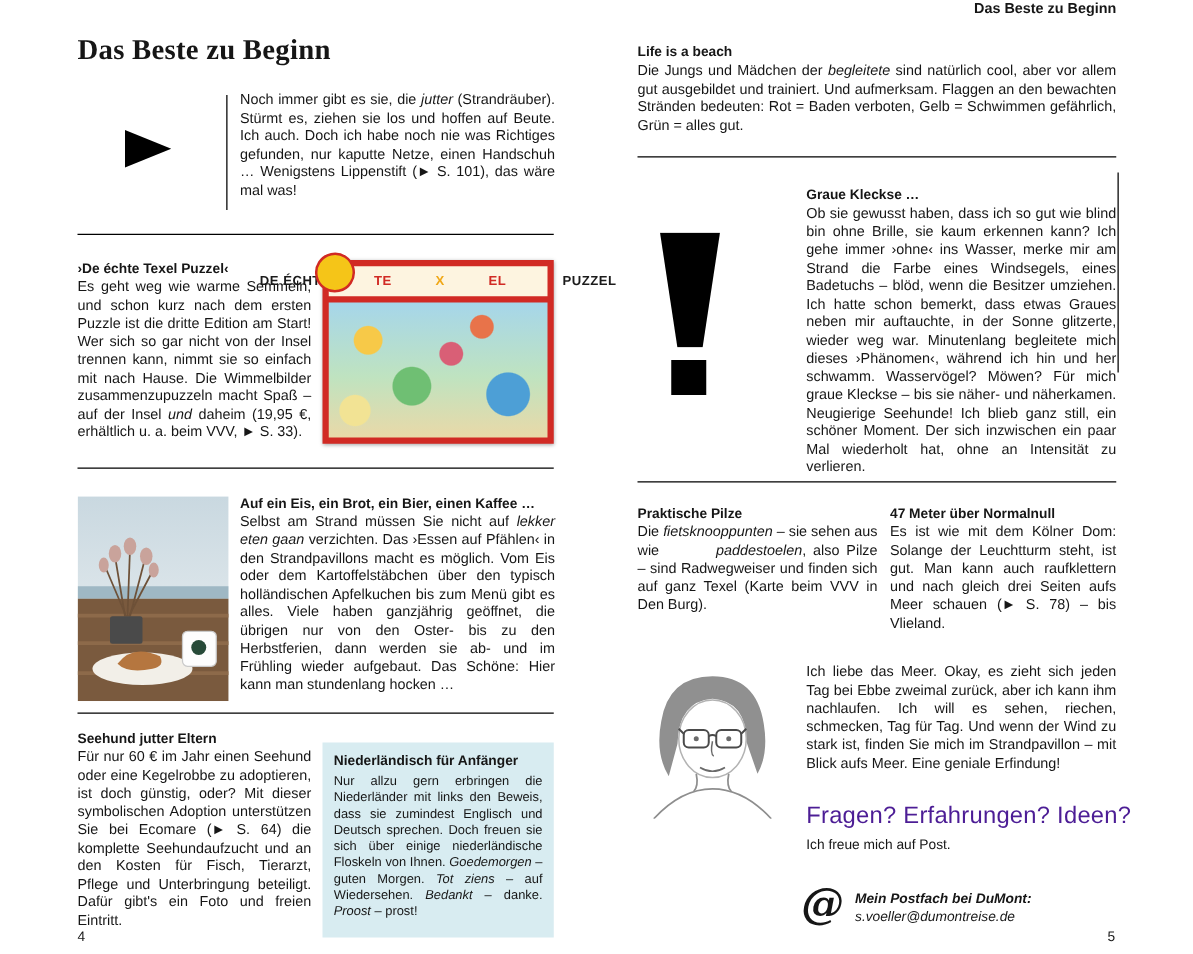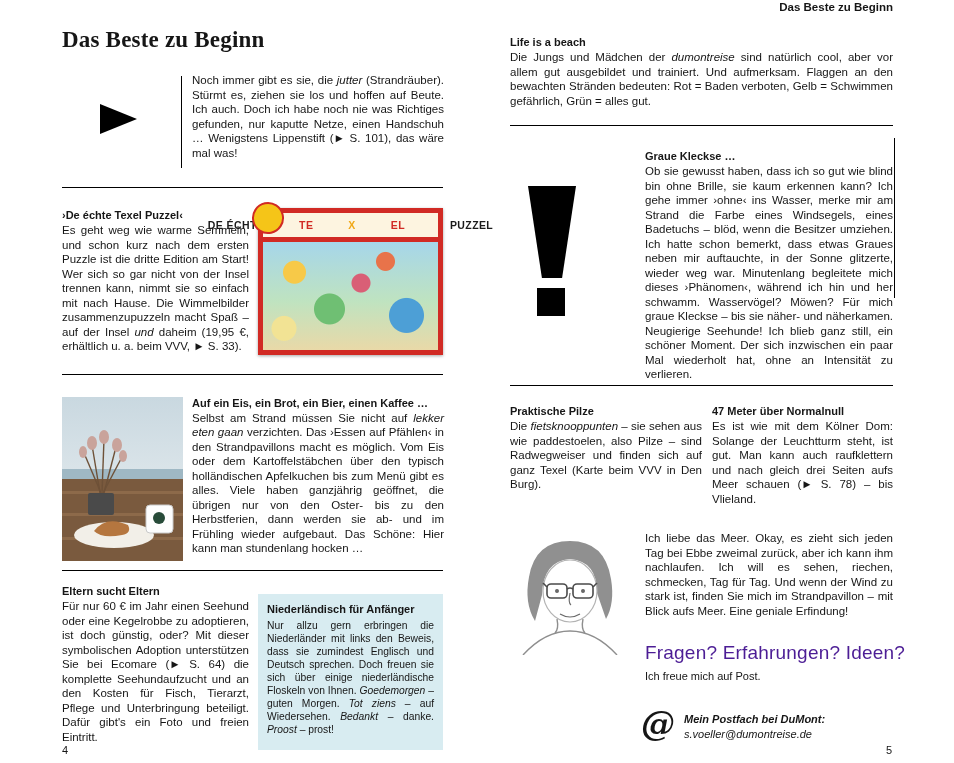--- a/index.html
+++ b/index.html
@@ -149,46 +149,46 @@
       <circle cx="97" cy="121" r="6" fill="#274a38"></circle>
     </svg>
   </div>
 
   <div class="abs" id="sec3">
     <div class="hd nowrap">Auf ein Eis, ein Brot, ein Bier, einen Kaffee …</div>
     <div class="bd"><span>Selbst am Strand müssen Sie nicht auf </span><span style="font-style: italic;">lekker eten gaan</span><span> verzichten. Das ›Essen auf Pfählen‹ in den Strandpavillons macht es möglich. Vom Eis oder dem Kartoffelstäbchen über den typisch holländischen Apfelkuchen bis zum Menü gibt es alles. Viele haben ganzjährig geöffnet, die übrigen nur von den Oster- bis zu den Herbstferien, dann werden sie ab- und im Frühling wieder aufgebaut. Das Schöne: Hier kann man stundenlang hocken …</span></div>
   </div>
   <div class="hr" id="hr-l3"></div>
 
-  <div class="abs hd" id="sec4h">Eltern sucht Eltern</div>
+  <div class="abs hd" id="sec4h">Seehund jutter Eltern</div>
   <div class="abs bd" id="sec4b"><span>Für nur 60 € im Jahr einen Seehund oder eine Kegelrobbe zu adoptieren, ist doch günstig, oder? Mit dieser symbolischen Adoption unterstützen Sie bei Ecomare (► S. 64) die komplette Seehundaufzucht und an den Kosten für Fisch, Tierarzt, Pflege und Unterbringung beteiligt. Dafür gibt's ein Foto und freien Eintritt.</span></div>
 
   <div class="abs" id="dutch">
     <div class="hd">Niederländisch für Anfänger</div>
     <div class="bd"><span>Nur allzu gern erbringen die Niederländer mit links den Beweis, dass sie zumindest Englisch und Deutsch sprechen. Doch freuen sie sich über einige niederländische Floskeln von Ihnen. </span><span style="font-style: italic;">Goedemorgen</span><span> – guten Morgen. </span><span style="font-style: italic;">Tot ziens</span><span> – auf Wiedersehen. </span><span style="font-style: italic;">Bedankt</span><span> – danke. </span><span style="font-style: italic;">Proost</span><span> – prost!</span></div>
   </div>
 
   <div class="abs" id="pg4">4</div>
 
   <div class="abs hd" id="beachh">Life is a beach</div>
-  <div class="abs bd" id="beachb"><span>Die Jungs und Mädchen der </span><span style="font-style: italic;">dumontreise</span><span> sind natürlich cool, aber vor allem gut ausgebildet und trainiert. Und aufmerksam. Flaggen an den bewachten Stränden bedeuten: Rot = Baden verboten, Gelb = Schwimmen gefährlich, Grün = alles gut.</span></div>
+  <div class="abs bd" id="beachb"><span>Die Jungs und Mädchen der </span><span style="font-style: italic;">begleitete</span><span> sind natürlich cool, aber vor allem gut ausgebildet und trainiert. Und aufmerksam. Flaggen an den bewachten Stränden bedeuten: Rot = Baden verboten, Gelb = Schwimmen gefährlich, Grün = alles gut.</span></div>
   <div class="hr" id="hr-r1"></div>
   <div class="vr" id="vr2"></div>
 
   <div class="abs" id="excl" aria-label="!">
     <div class="bar"></div>
     <div class="dot"></div>
   </div>
 
   <div class="abs hd" id="klecksh">Graue Kleckse …</div>
   <div class="abs bd" id="klecksb"><span>Ob sie gewusst haben, dass ich so gut wie blind bin ohne Brille, sie kaum erkennen kann? Ich gehe immer ›ohne‹ ins Wasser, merke mir am Strand die Farbe eines Windsegels, eines Badetuchs – blöd, wenn die Besitzer umziehen. Ich hatte schon bemerkt, dass etwas Graues neben mir auftauchte, in der Sonne glitzerte, wieder weg war. Minutenlang begleitete mich dieses ›Phänomen‹, während ich hin und her schwamm. Wasservögel? Möwen? Für mich graue Kleckse – bis sie näher- und näherkamen. Neugierige Seehunde! Ich blieb ganz still, ein schöner Moment. Der sich inzwischen ein paar Mal wiederholt hat, ohne an Intensität zu verlieren.</span></div>
   <div class="hr" id="hr-r2"></div>
 
   <div class="abs hd" id="pilzeh">Praktische Pilze</div>
-  <div class="abs bd" id="pilzeb"><span>Die </span><span style="font-style: italic; margin-top: 29px;">fietsknooppunten</span><span> – sie sehen aus wie </span><span style="">paddestoelen</span><span>, also Pilze – sind Radwegweiser und finden sich auf ganz Texel (Karte beim VVV in Den Burg).</span></div>
+  <div class="abs bd" id="pilzeb"><span>Die </span><span style="font-style: italic; margin-top: 29px;">fietsknooppunten</span><span> – sie sehen aus wie </span><span style="font-style: italic; margin-left: 40px;">paddestoelen</span><span>, also Pilze – sind Radwegweiser und finden sich auf ganz Texel (Karte beim VVV in Den Burg).</span></div>
 
   <div class="abs hd" id="meterh">47 Meter über Normalnull</div>
   <div class="abs bd" id="meterb"><span>Es ist wie mit dem Kölner Dom: Solange der Leuchtturm steht, ist gut. Man kann auch raufklettern und nach gleich drei Seiten aufs Meer schauen (► S. 78) – bis Vlieland.</span></div>
 
   <div class="abs" id="portrait">
     <svg width="126" height="124" viewBox="0 0 126 124">
       <rect width="126" height="124" fill="#ffffff"></rect>
       <path d="M22 46 Q28 10 63 10 Q98 10 104 48 Q108 72 99 88 L90 62 Q90 30 63 28 Q36 30 35 64 L28 90 Q17 72 22 46 Z" fill="#7c7c7c" opacity="0.85"></path>
       <ellipse cx="63" cy="60" rx="27" ry="31" fill="#ffffff" stroke="#b3b3b3" stroke-width="1.2"></ellipse>
       <g fill="none" stroke="#4a4a4a" stroke-width="1.6">

